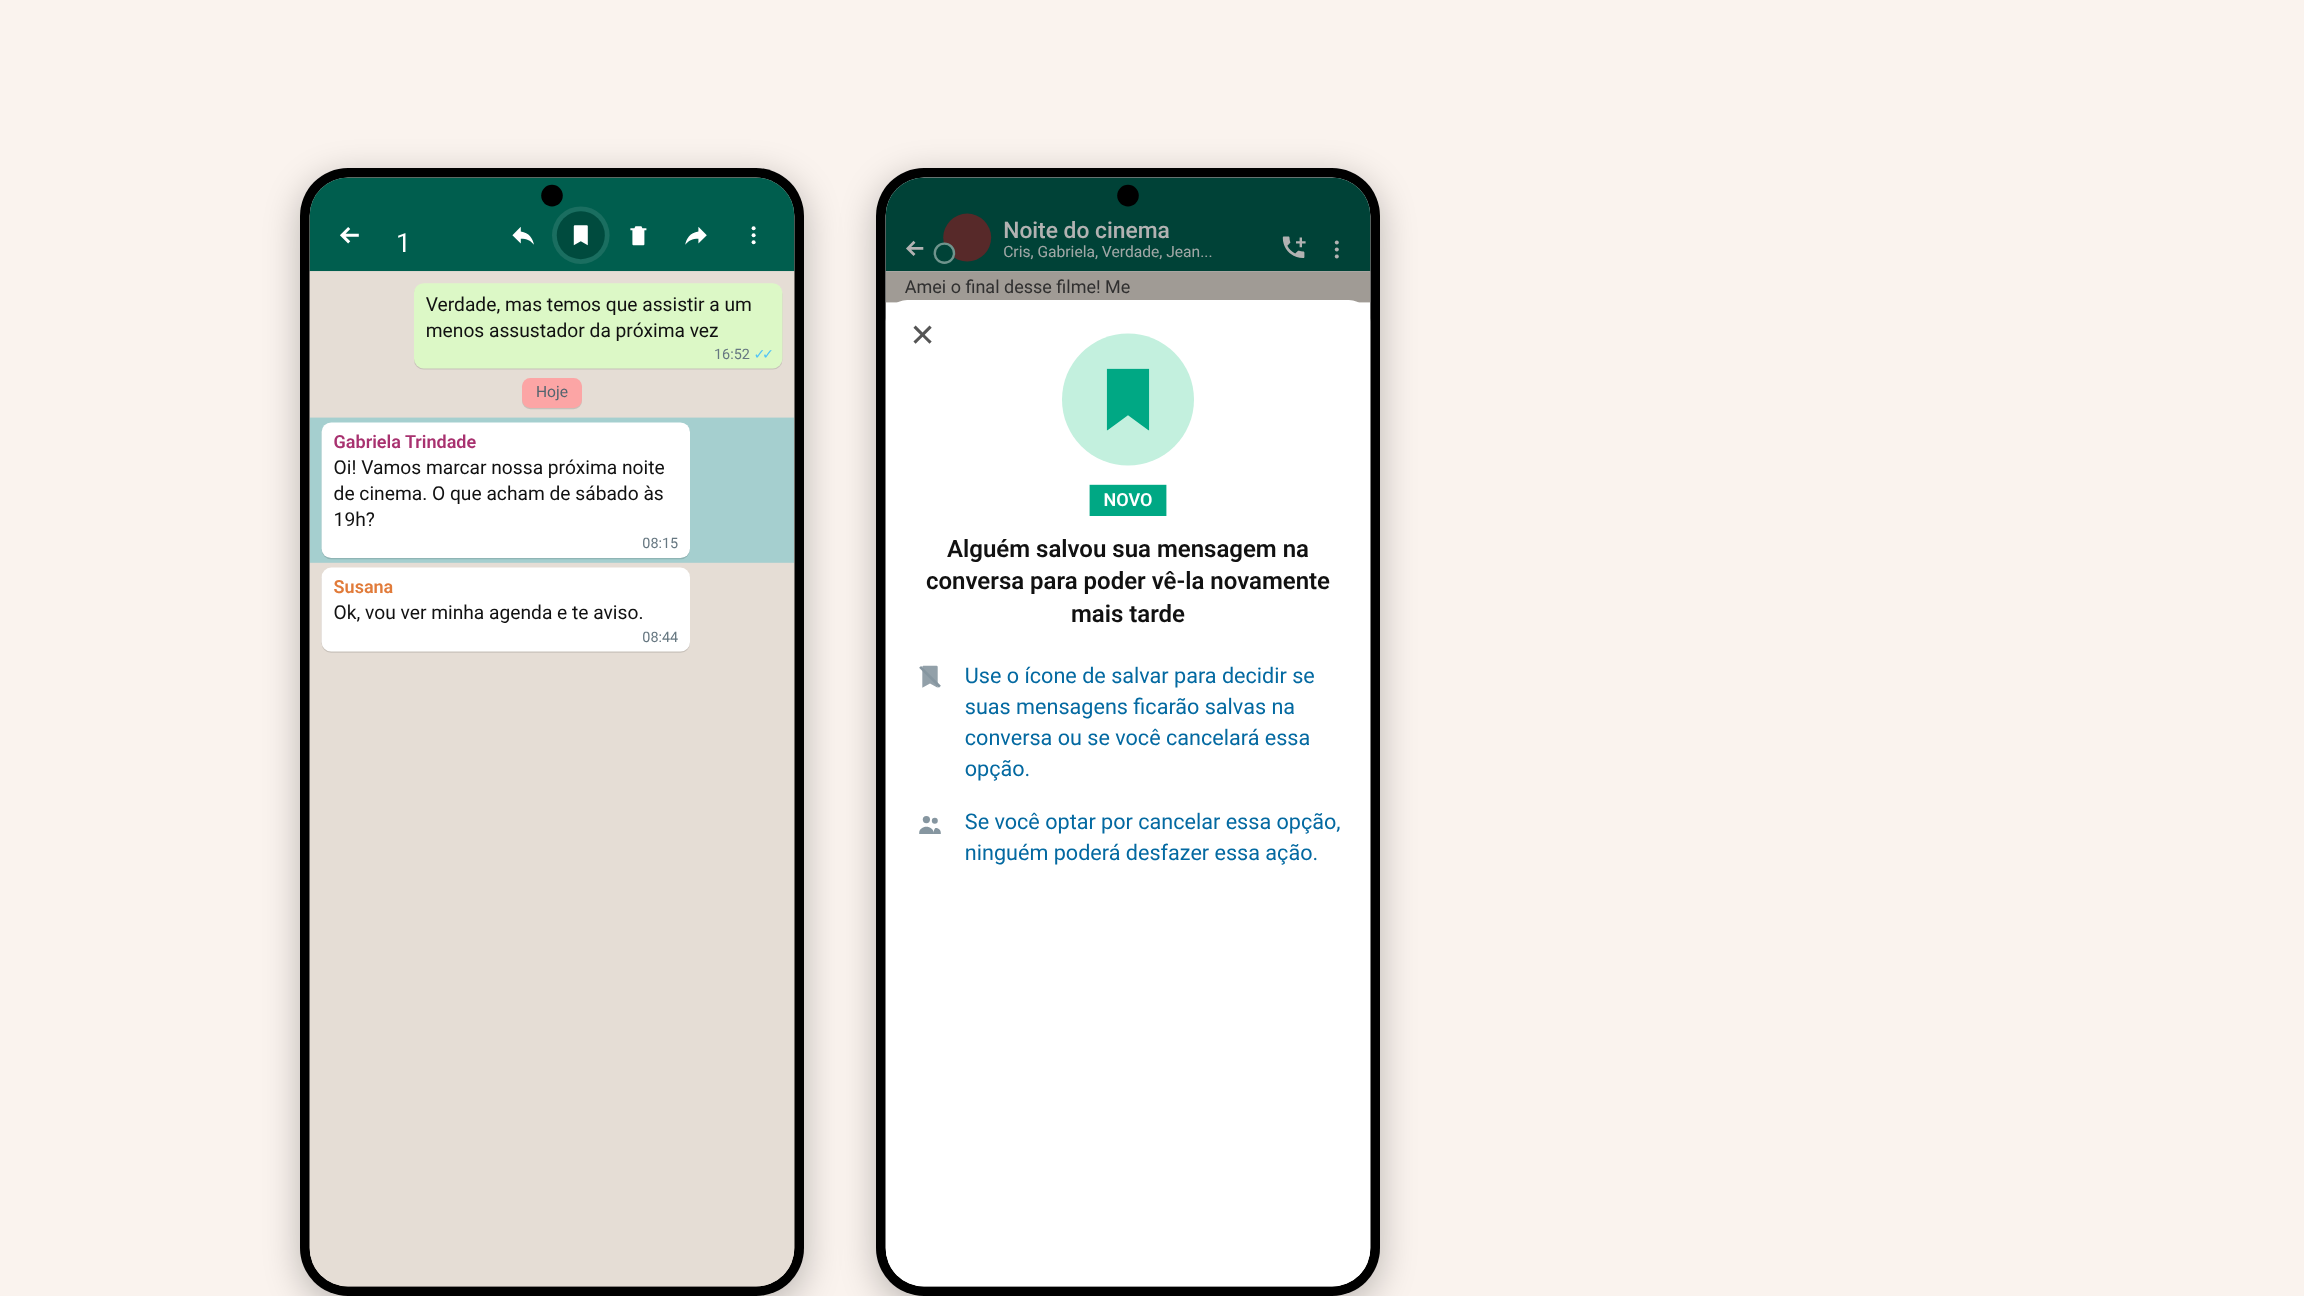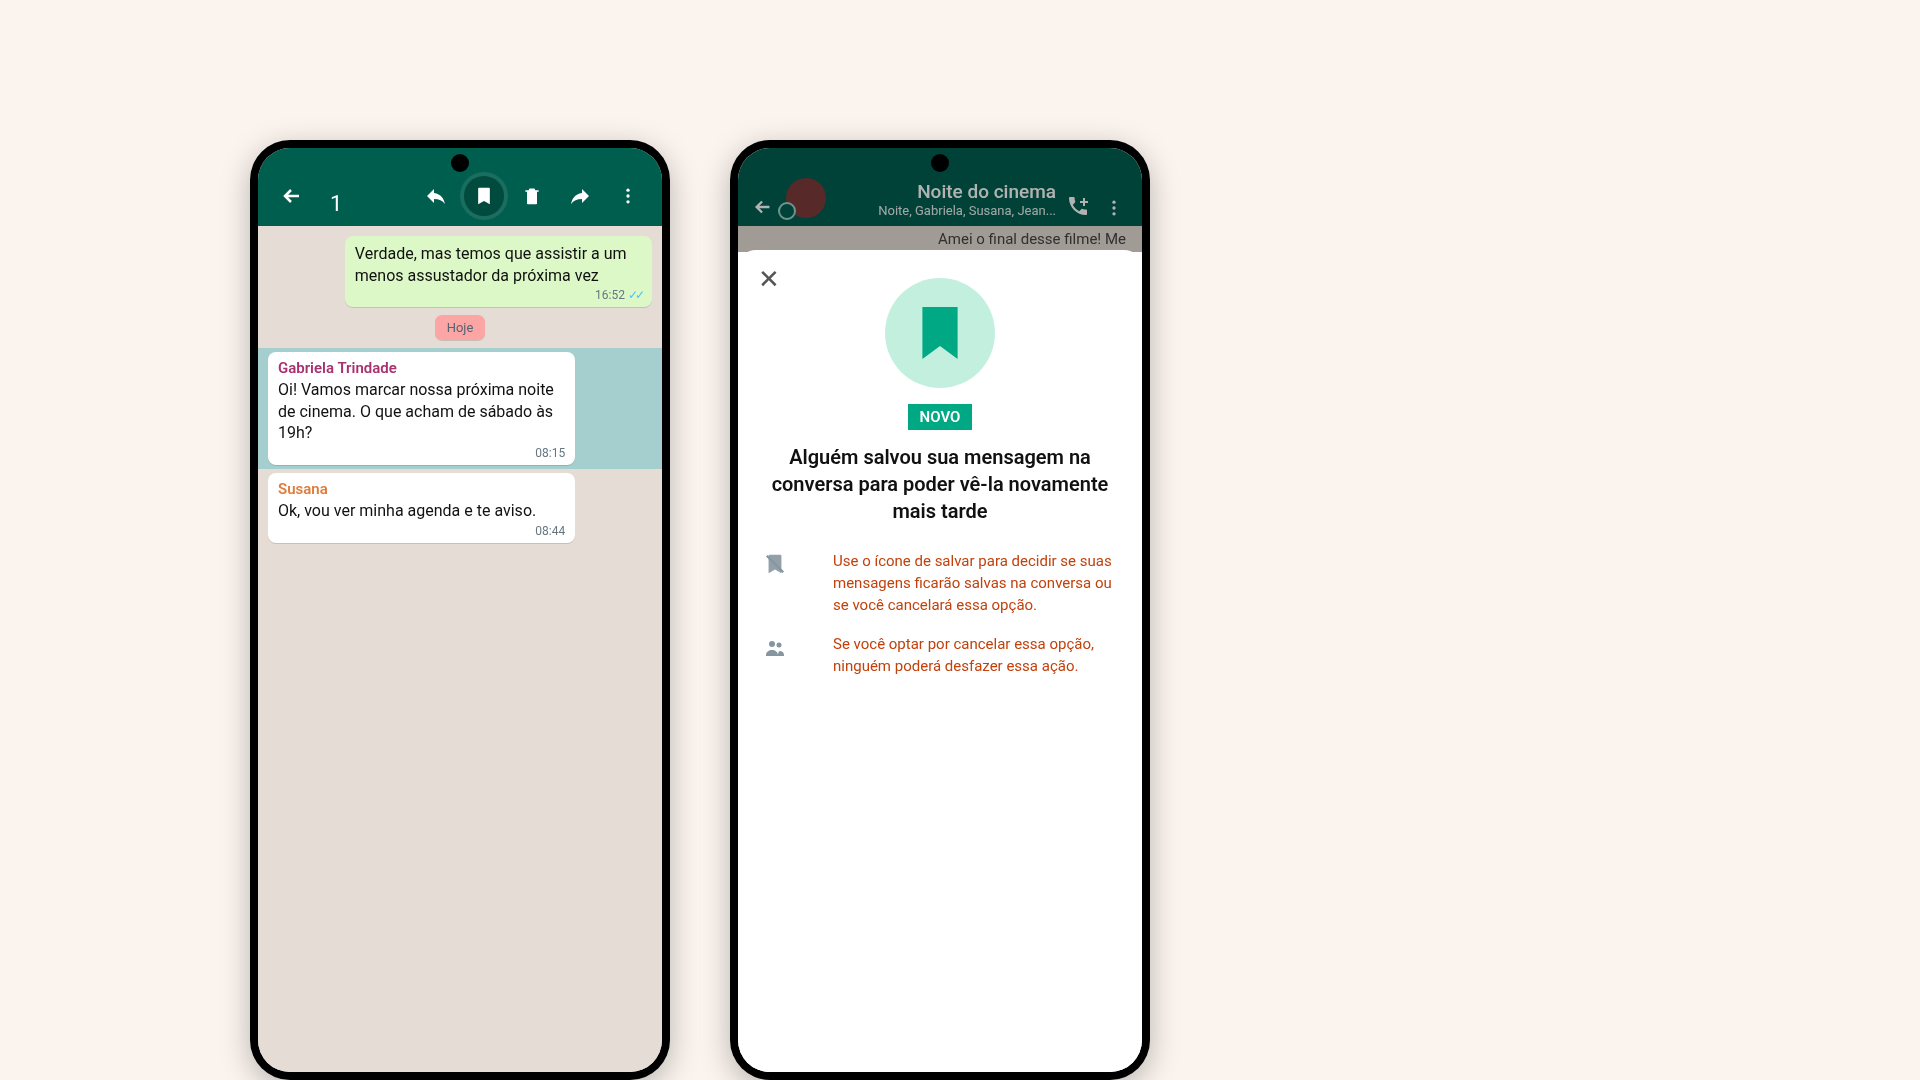--- a/index.html
+++ b/index.html
@@ -130,21 +130,21 @@
     .header-chat {
       background: #005e4e;
       color: #fff;
       height: 78px;
       display: flex;
       align-items: flex-end;
       padding: 0 14px 8px;
       gap: 10px;
       position: relative;
     }
-    .dimmer { filter: brightness(0.7); text-align: right; }
+    .dimmer { filter: brightness(0.7); }
     .avatar {
       width: 40px;
       height: 40px;
       border-radius: 50%;
       background: #7c3a3a;
       flex-shrink: 0;
     }
     .header-chat .title-block { flex: 1; overflow: hidden; }
     .header-chat .title { font-size: 19px; font-weight: 500; white-space: nowrap; }
     .header-chat .subtitle { font-size: 13px; opacity: 0.9; white-space: nowrap; overflow: hidden; text-overflow: ellipsis; }
@@ -219,24 +219,23 @@
     }
     .info-row .info-icon {
       width: 26px;
       flex-shrink: 0;
       color: #8696a0;
       display: flex;
       justify-content: center;
       padding-top: 2px;
     }
     .info-row .info-text {
-      font-size: 15px;
-      color: #c2410c;
+      font-size: 18px;
+      color: #0369a1;
       line-height: 1.45;
-      margin-left: 29px;
     }
     svg { display: block; }
   </style>
 </head>
 <body>
 
 <div class="canvas">
 
   <div class="phone">
     <div class="notch"></div>
@@ -310,21 +309,21 @@
       <div class="header-chat dimmer">
         <div class="icon-btn" style="width:24px;">
           <svg width="22" height="22" viewBox="0 0 24 24" fill="none" stroke="#fff" stroke-width="2.5">
               <path d="M19 12H5M11 18l-6-6 6-6"></path>
             </svg>
         </div>
         <div class="avatar"></div>
         <div class="small-timer"></div>
         <div class="title-block">
           <div class="title">Noite do cinema</div>
-          <div class="subtitle">Noite, Gabriela, Susana, Jean...</div>
+          <div class="subtitle">Cris, Gabriela, Verdade, Jean...</div>
         </div>
         <div style="color:#fff;">
           <svg width="24" height="24" viewBox="0 0 24 24" fill="currentColor">
               <path d="M20 15.5c-1.2 0-2.4-.2-3.5-.6-.3-.1-.7 0-1 .2l-2.2 2.2c-2.8-1.4-5.1-3.7-6.5-6.5l2.2-2.2c.3-.3.4-.7.2-1-.4-1.1-.6-2.3-.6-3.5 0-.6-.4-1-1-1H4c-.6 0-1 .4-1 1 0 9.4 7.6 17 17 17 .6 0 1-.4 1-1v-3.5c0-.6-.4-1-1-1zM17 7V4h2v3h3v2h-3v3h-2V9h-3V7h3z"></path>
             </svg>
         </div>
         <div style="color:#fff; padding:0 4px;">
           <svg width="20" height="20" viewBox="0 0 24 24" fill="currentColor">
               <circle cx="12" cy="5" r="2"></circle>
               <circle cx="12" cy="12" r="2"></circle>

